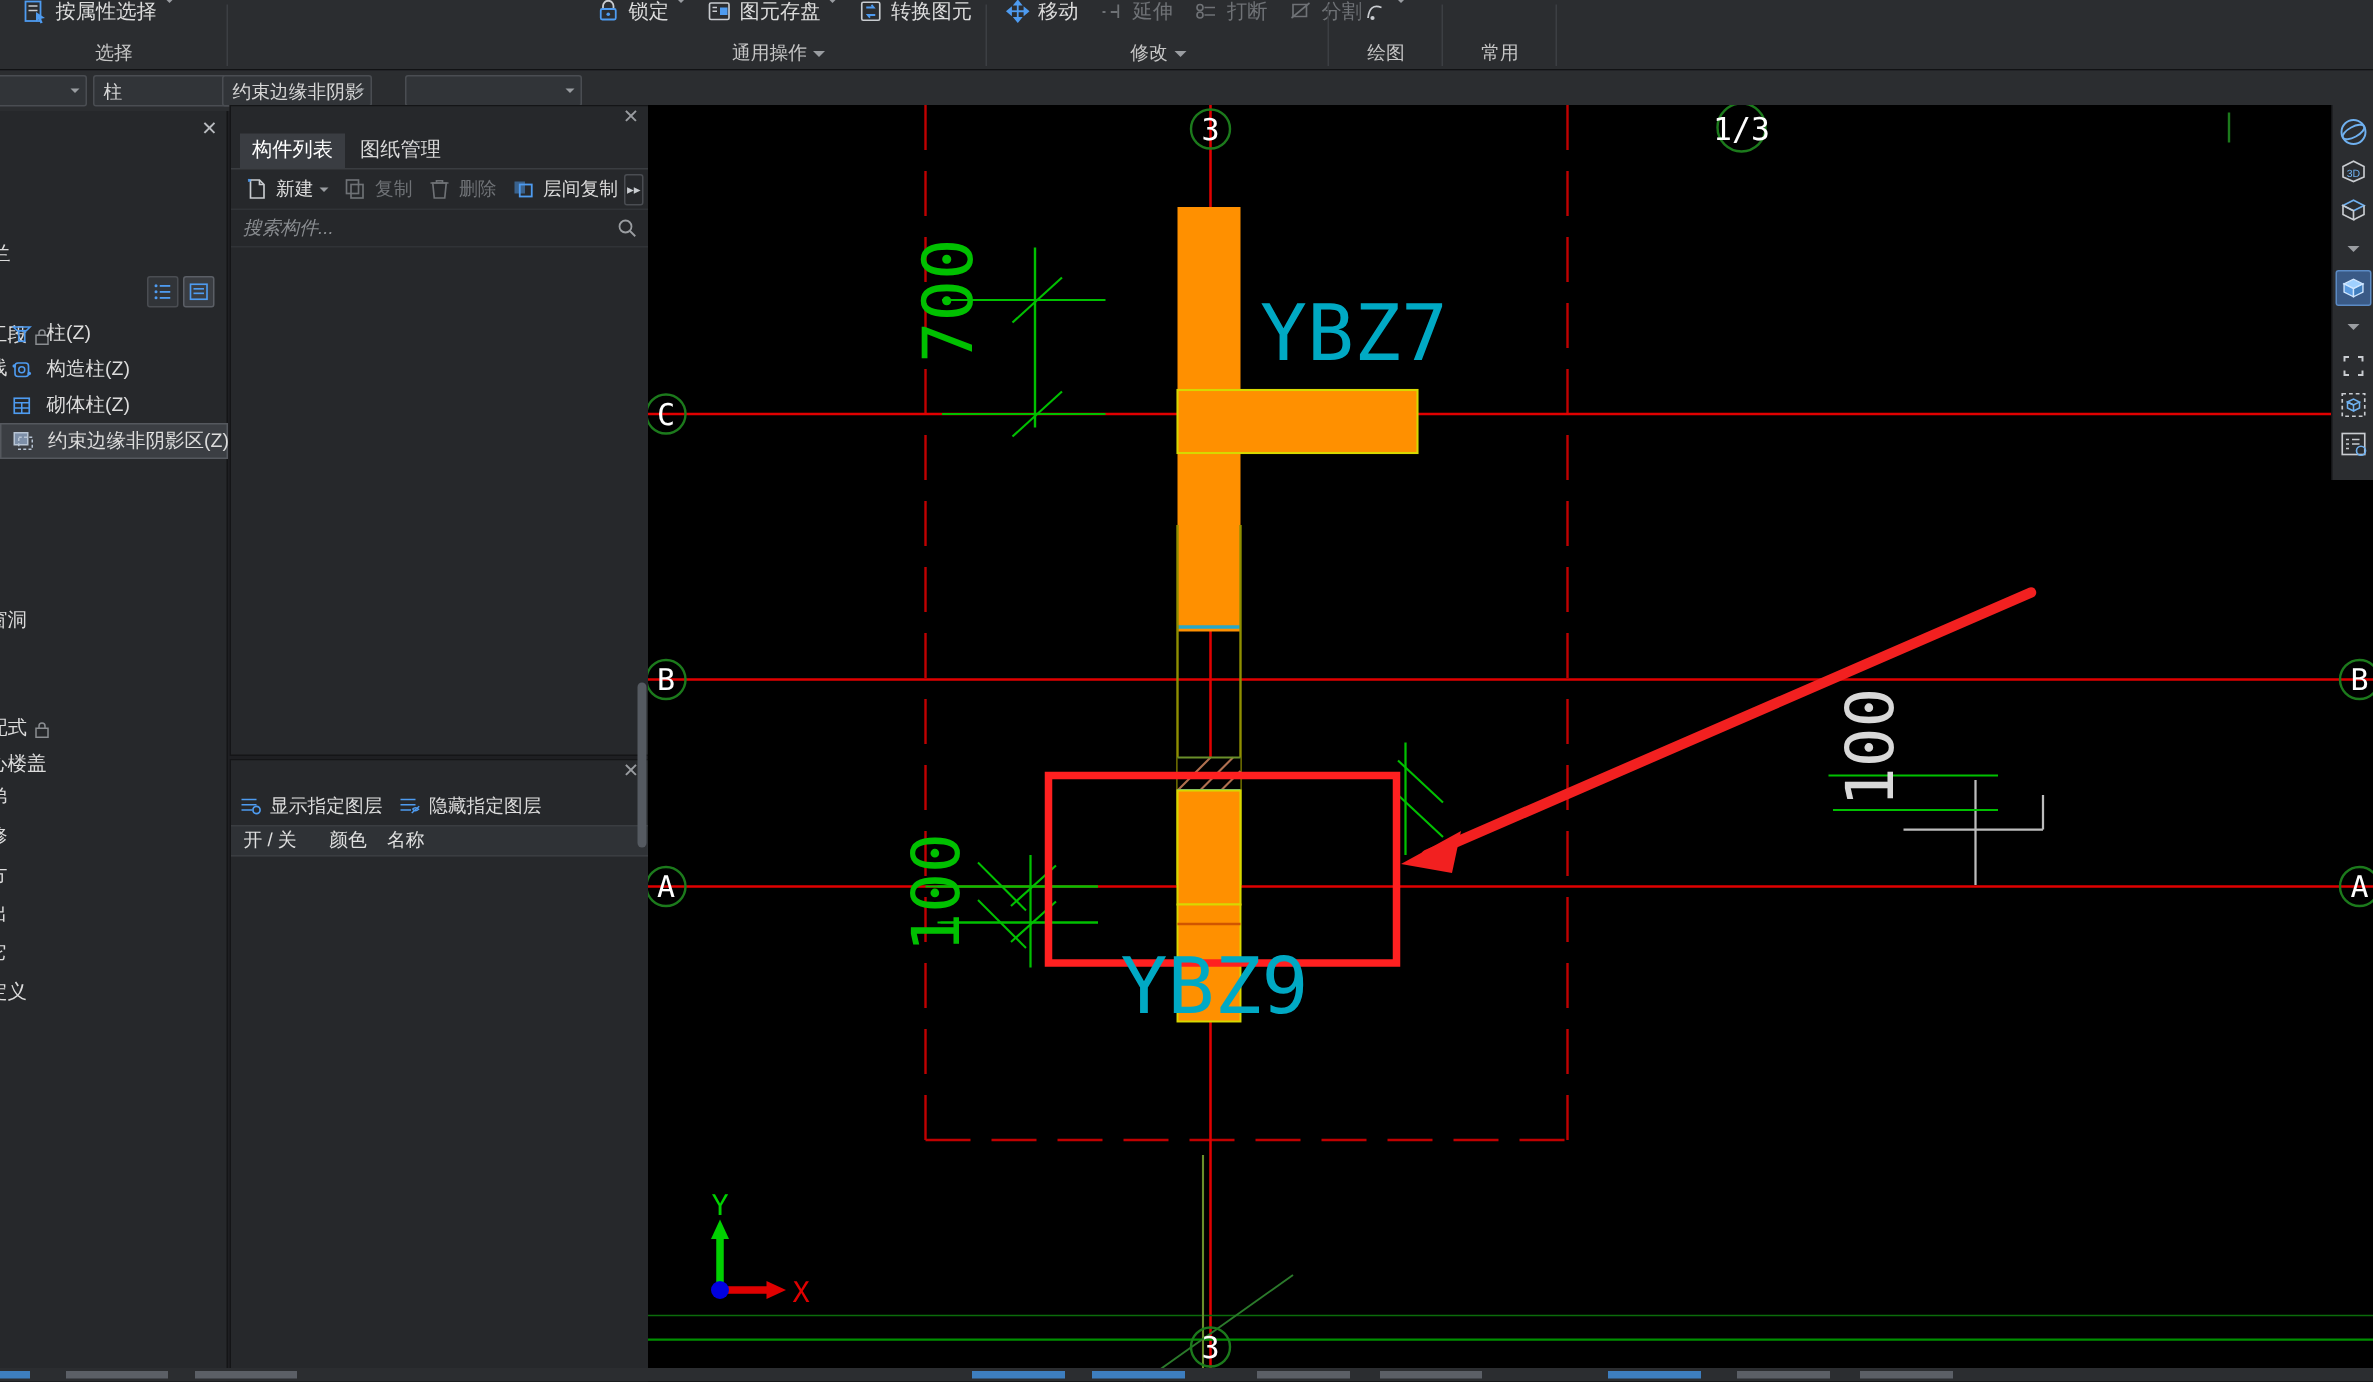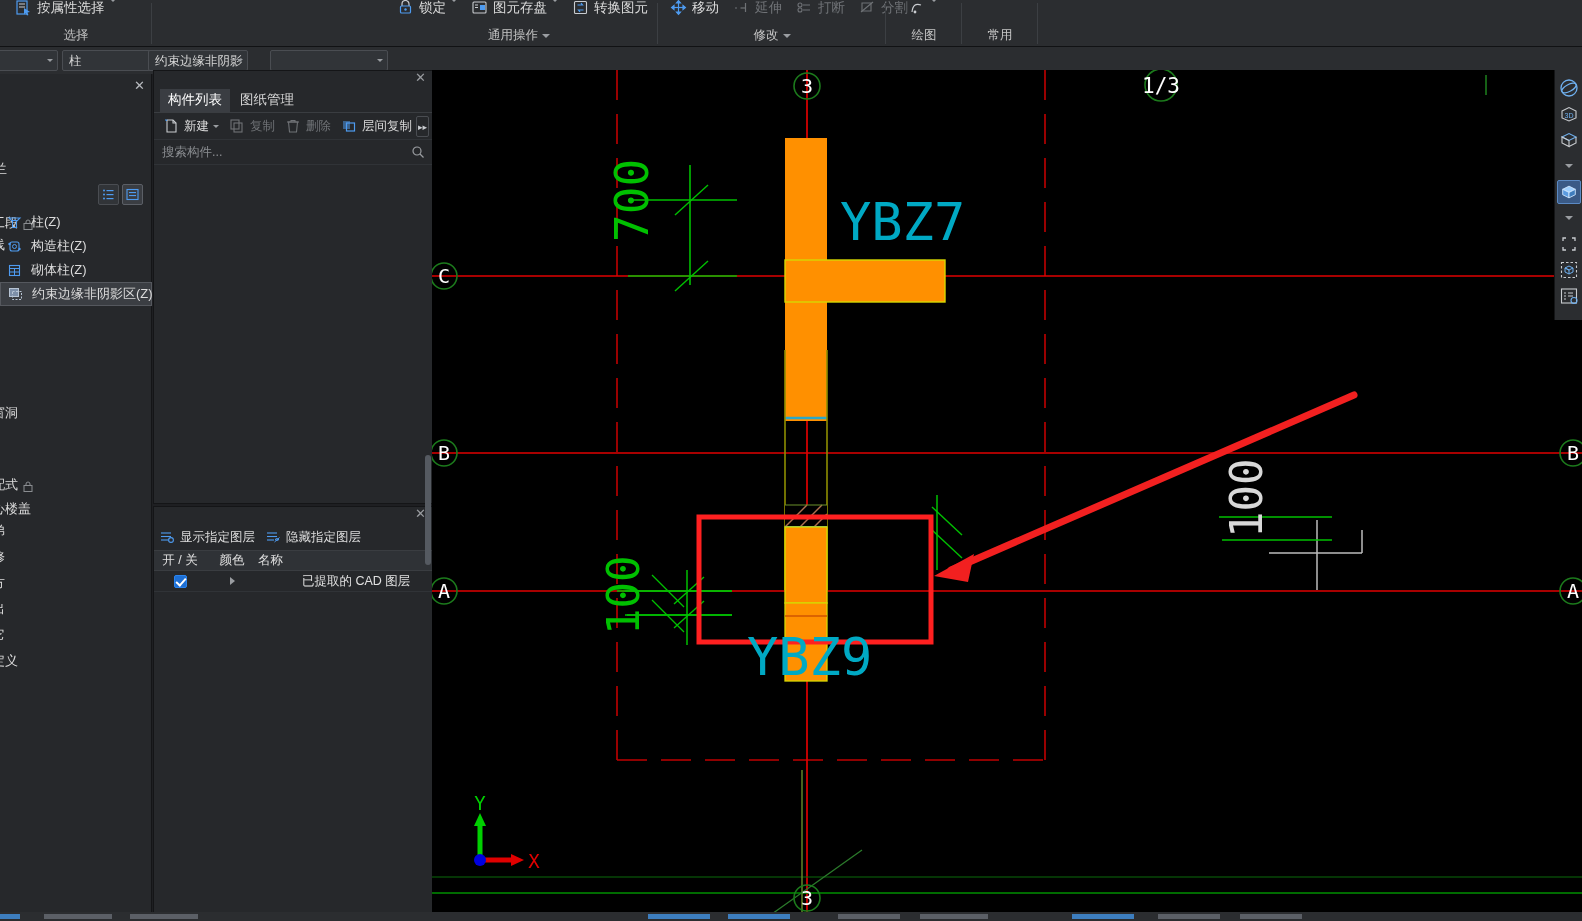--- a/index.html
+++ b/index.html
@@ -61,21 +61,21 @@
   .tab.active{ background:#3a3d42; color:#ffffff; }
   .toolrow{ display:flex; align-items:center; height:27px; gap:2px; padding-left:5px;
             position:relative; border-bottom:1px solid #303337; }
   .tool{ display:flex; align-items:center; gap:4px; font-size:12.5px; color:#dcdcdc; padding:0 4px; }
   .tool.dis{ color:#6f7276;justify-content:flex-end; }
   .expander{ position:absolute; right:3px; top:3px; width:13px; height:21px;
              border:1px solid #4a4d52; border-radius:2px; display:flex; align-items:center;
              justify-content:center; color:#c9ccd0; font-size:9px; }
   .searchrow{ position:relative; height:25px; border-bottom:1px solid #303337; }
   .searchrow input{ width:100%; height:100%; background:transparent; border:0; outline:0;
-        color:#22c55e; font-size:12.5px; padding-left:8px; font-family:inherit;}
+        color:#22c55e; font-size:12.5px; padding-left:8px; font-family:inherit;font-style:italic;}
   .searchrow input::placeholder{ color:#8a8d91; }
   .srch-ic{ position:absolute; right:7px; top:5px; }
   .clist{ padding-top:6px; }
   .citem{ display:inline-block; margin-left:22px; font-size:12.5px; color:#e2e2e2;
           background:#4a4d52; padding:2px 7px; }
 
   
   .ppanel{ position:absolute; left:153px; top:506px; width:280px; height:415px;
            background:#26282b; border:1px solid #141517; }
   .layer-tools{ display:flex; align-items:center; height:26px; gap:10px; padding-left:5px; }
@@ -496,29 +496,20 @@
             </svg>
           </span>
         <span>隐藏指定图层</span>
       </div>
     </div>
     <div class="thead">
       <div class="c-onoff">开 / 关</div>
       <div class="c-color">颜色</div>
       <div class="c-name" style="justify-content:center;padding-left:0">名称</div>
     </div>
-    <div class="trow">
-      <div class="c-onoff">
-          <span class="chk"></span>
-        </div>
-      <div class="c-color">
-          <span class="arrw"></span>
-        </div>
-      <div class="c-name">已提取的 CAD 图层</div>
-    </div>
   </div>
 
   <div class="lscroll"></div>
 
   <div class="canvas">
     <svg width="1150" height="851" viewBox="0 0 1150 851">
 
       <line x1="185" y1="0" x2="185" y2="700" stroke="#c00000" stroke-width="1.6" stroke-dasharray="30 14"></line>
       <line x1="613" y1="0" x2="613" y2="700" stroke="#c00000" stroke-width="1.6" stroke-dasharray="30 14"></line>
       <line x1="185" y1="690" x2="613" y2="690" stroke="#c00000" stroke-width="1.6" stroke-dasharray="30 14"></line>

